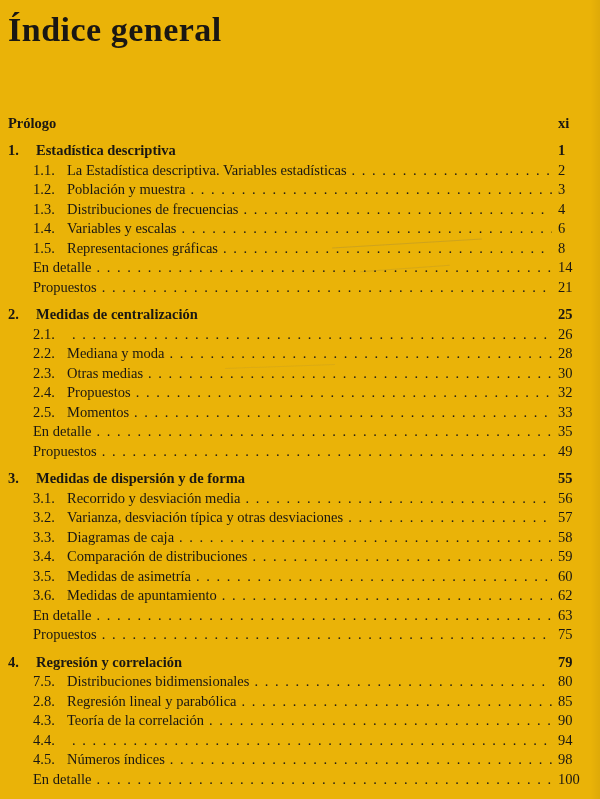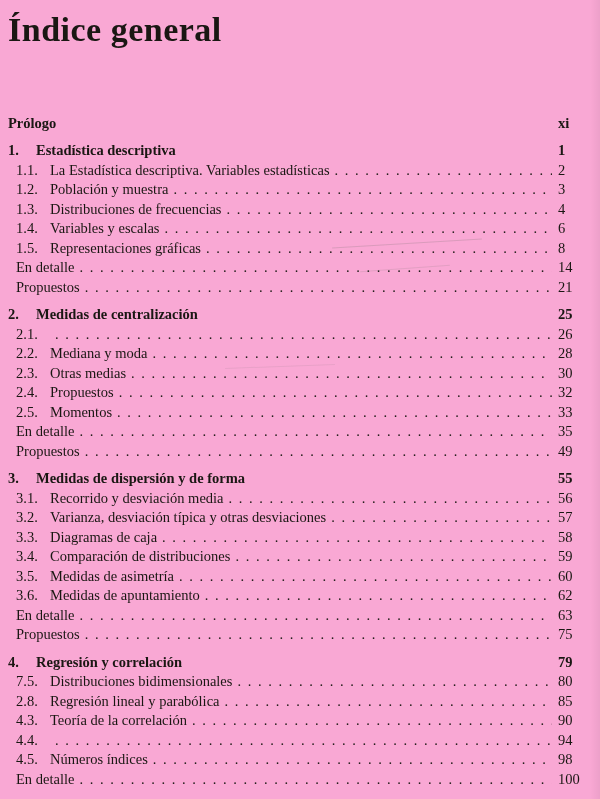--- a/index.html
+++ b/index.html
@@ -1,20 +1,20 @@
 <!DOCTYPE html>
 <html><head>
 <meta charset="utf-8">
 <style>
   html, body { margin: 0; padding: 0; background: #e9e9e7; }
   .page {
     position: relative;
     width: 600px;
     height: 799px;
-    background: #f9a8d4;
+    background: #eab308;
     overflow: hidden;
     font-family: "Liberation Serif", "DejaVu Serif", serif;
     color: #1a1713;
   }
   .page::after {
     content: "";
     position: absolute;
     top: 0; right: 0;
     width: 10px; height: 100%;
     background: linear-gradient(to right, rgba(0,0,0,0), rgba(0,0,0,0.05));
@@ -33,21 +33,21 @@
     display: flex;
     align-items: baseline;
     line-height: 19.5px;
     font-size: 14.5px;
     padding: 0 14px 0 8px;
   }
   .row.bold { font-weight: 700; }
   .front { margin-bottom: 4px; gap: 37px; }
   .chapter { margin-top: 8px; }
   .num { flex: none; width: 28px; }
-  .entry, .extra { padding-left: 16px; }
+  .entry, .extra { padding-left: 33px; }
   .entry .num { width: 34px; }
   .label { flex: none; white-space: nowrap; }
   .spacer { flex: 1 1 auto; }
   .leader {
     flex: 1 1 auto;
     overflow: hidden;
     white-space: nowrap;
     margin: 0 6px 0 5px;
     color: #201d18;
   }

